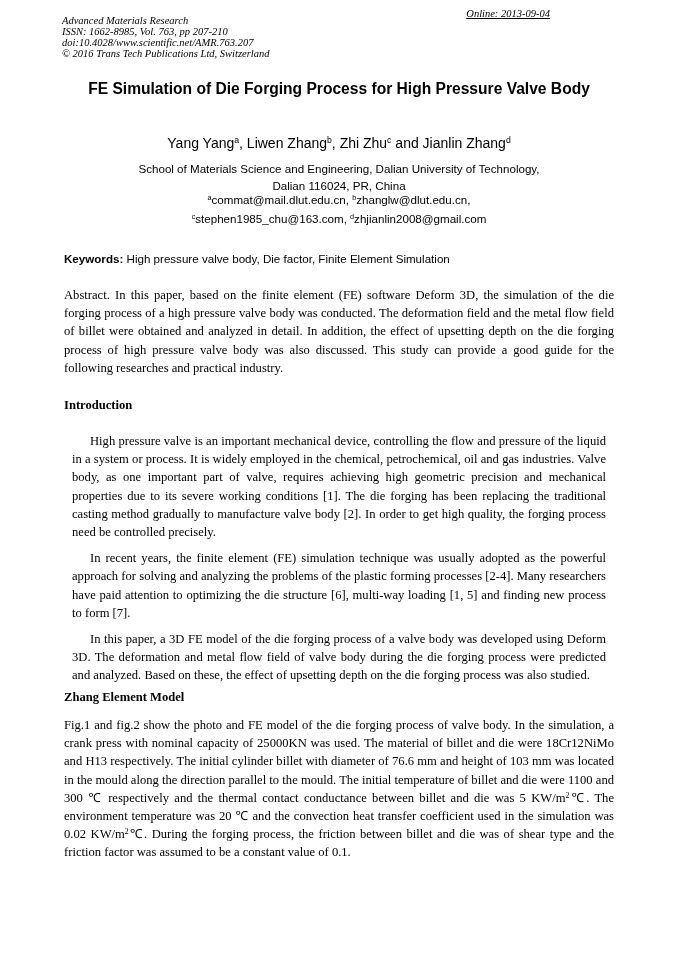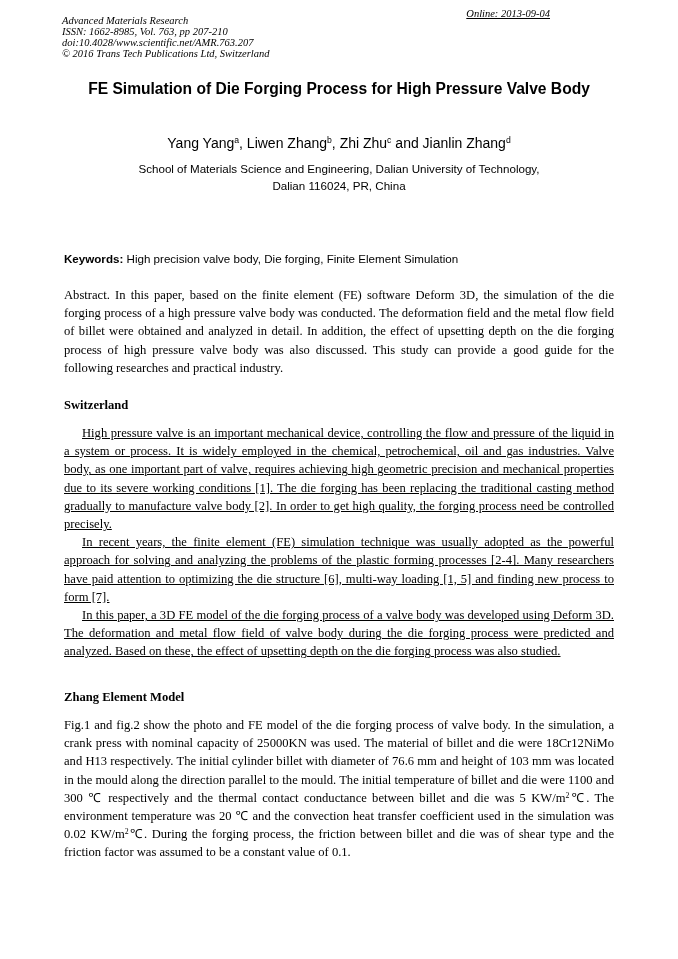--- a/index.html
+++ b/index.html
@@ -16,21 +16,21 @@
     .keywords { position: absolute; left: 64px; width: 550px; top: 252px; font-family: "Liberation Sans", sans-serif; font-size: 11.6px; }
     .keywords b { font-weight: bold; }
     .body { position: absolute; left: 64px; width: 550px; font-family: "Liberation Serif", serif; font-size: 12.6px; line-height: 18.2px; text-align: justify; }
     .abstract { top: 286px; }
     .abstract b { font-weight: normal; }
     .section-head { position: absolute; left: 64px; font-family: "Liberation Serif", serif; font-weight: bold; font-size: 12.6px; }
     .intro-head { top: 398px; }
     .fem-head { top: 690px; }
     .intro-body { top: 424px; }
     .fem-body { top: 716px; }
-    .indent { text-indent: 18px; margin: 0; text-decoration: underline; }
+    .indent { text-indent: 18px; margin: 8px; }
     p { margin: 0; }
   </style>
 </head>
 <body>
 
 <div class="page">
 
   <div class="hdr hdr-left">
     <div>Advanced Materials Research</div>
     <div>ISSN: 1662-8985, Vol. 763, pp 207-210</div>
@@ -43,26 +43,30 @@
 
   <div class="authors">
     <span><span>Yang Yang</span><sup>a</sup><span>, </span></span><span><span>Liwen Zhang</span><sup>b</sup><span>, </span></span><span><span>Zhi Zhu</span><sup>c</sup><span> and </span></span><span><span>Jianlin Zhang</span><sup>d</sup><span></span></span>
   </div>
 
   <div class="affil">
     <div>School of Materials Science and Engineering, Dalian University of Technology,</div>
     <div>Dalian 116024, PR, China</div>
   </div>
 
+  <div class="emails">
+    <div><sup>a</sup><span>commat@mail.dlut.edu.cn, </span><sup>b</sup><span>zhanglw@dlut.edu.cn,</span></div>
+    <div><sup>c</sup><span>stephen1985_chu@163.com, </span><sup>d</sup><span>zhjianlin2008@gmail.com</span></div>
+  </div>
 
-  <div class="keywords"><b>Keywords:</b><span> High precision valve body, Die forging, Finite Element Simulation</span></div>
+  <div class="keywords"><b>Keywords:</b><span> High pressure valve body, Die factor, Finite Element Simulation</span></div>
 
   <div class="body abstract"><b>Abstract.</b><span> In this paper, based on the finite element (FE) software Deform 3D, the simulation of the die forging process of a high pressure valve body was conducted. The deformation field and the metal flow field of billet were obtained and analyzed in detail. In addition, the effect of upsetting depth on the die forging process of high pressure valve body was also discussed. This study can provide a good guide for the following researches and practical industry.</span></div>
 
-  <div class="section-head intro-head">Switzerland</div>
+  <div class="section-head intro-head">Introduction</div>
   <div class="body intro-body">
     <p class="indent">High pressure valve is an important mechanical device, controlling the flow and pressure of the liquid in a system or process. It is widely employed in the chemical, petrochemical, oil and gas industries. Valve body, as one important part of valve, requires achieving high geometric precision and mechanical properties due to its severe working conditions [1]. The die forging has been replacing the traditional casting method gradually to manufacture valve body [2]. In order to get high quality, the forging process need be controlled precisely.</p>
     <p class="indent">In recent years, the finite element (FE) simulation technique was usually adopted as the powerful approach for solving and analyzing the problems of the plastic forming processes [2-4]. Many researchers have paid attention to optimizing the die structure [6], multi-way loading [1, 5] and finding new process to form [7].</p>
     <p class="indent">In this paper, a 3D FE model of the die forging process of a valve body was developed using Deform 3D. The deformation and metal flow field of valve body during the die forging process were predicted and analyzed. Based on these, the effect of upsetting depth on the die forging process was also studied.</p>
   </div>
 
   <div class="section-head fem-head">Zhang Element Model</div>
   <div class="body fem-body">
     <p><span>Fig.1 and fig.2 show the photo and FE model of the die forging process of valve body. In the simulation, a crank press with nominal capacity of 25000KN was used. The material of billet and die were 18Cr12NiMo and H13 respectively. The initial cylinder billet with diameter of 76.6 mm and height of 103 mm was located in the mould along the direction parallel to the mould. The initial temperature of billet and die were 1100 and 300 ℃ respectively and the thermal contact conductance between billet and die was 5 KW/m</span><sup>2</sup><span>℃. The environment temperature was 20 ℃ and the convection heat transfer coefficient used in the simulation was 0.02 KW/m</span><sup>2</sup><span>℃. During the forging process, the friction between billet and die was of shear type and the friction factor was assumed to be a constant value of 0.1.</span></p>
   </div>

